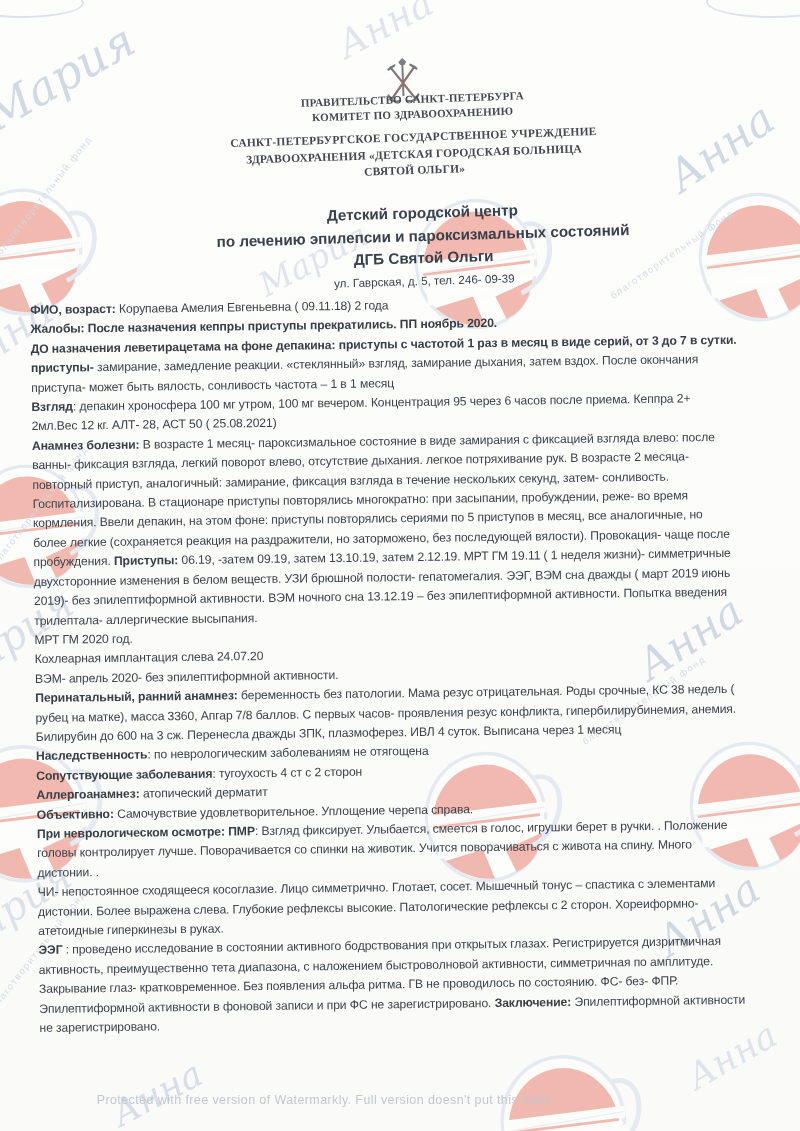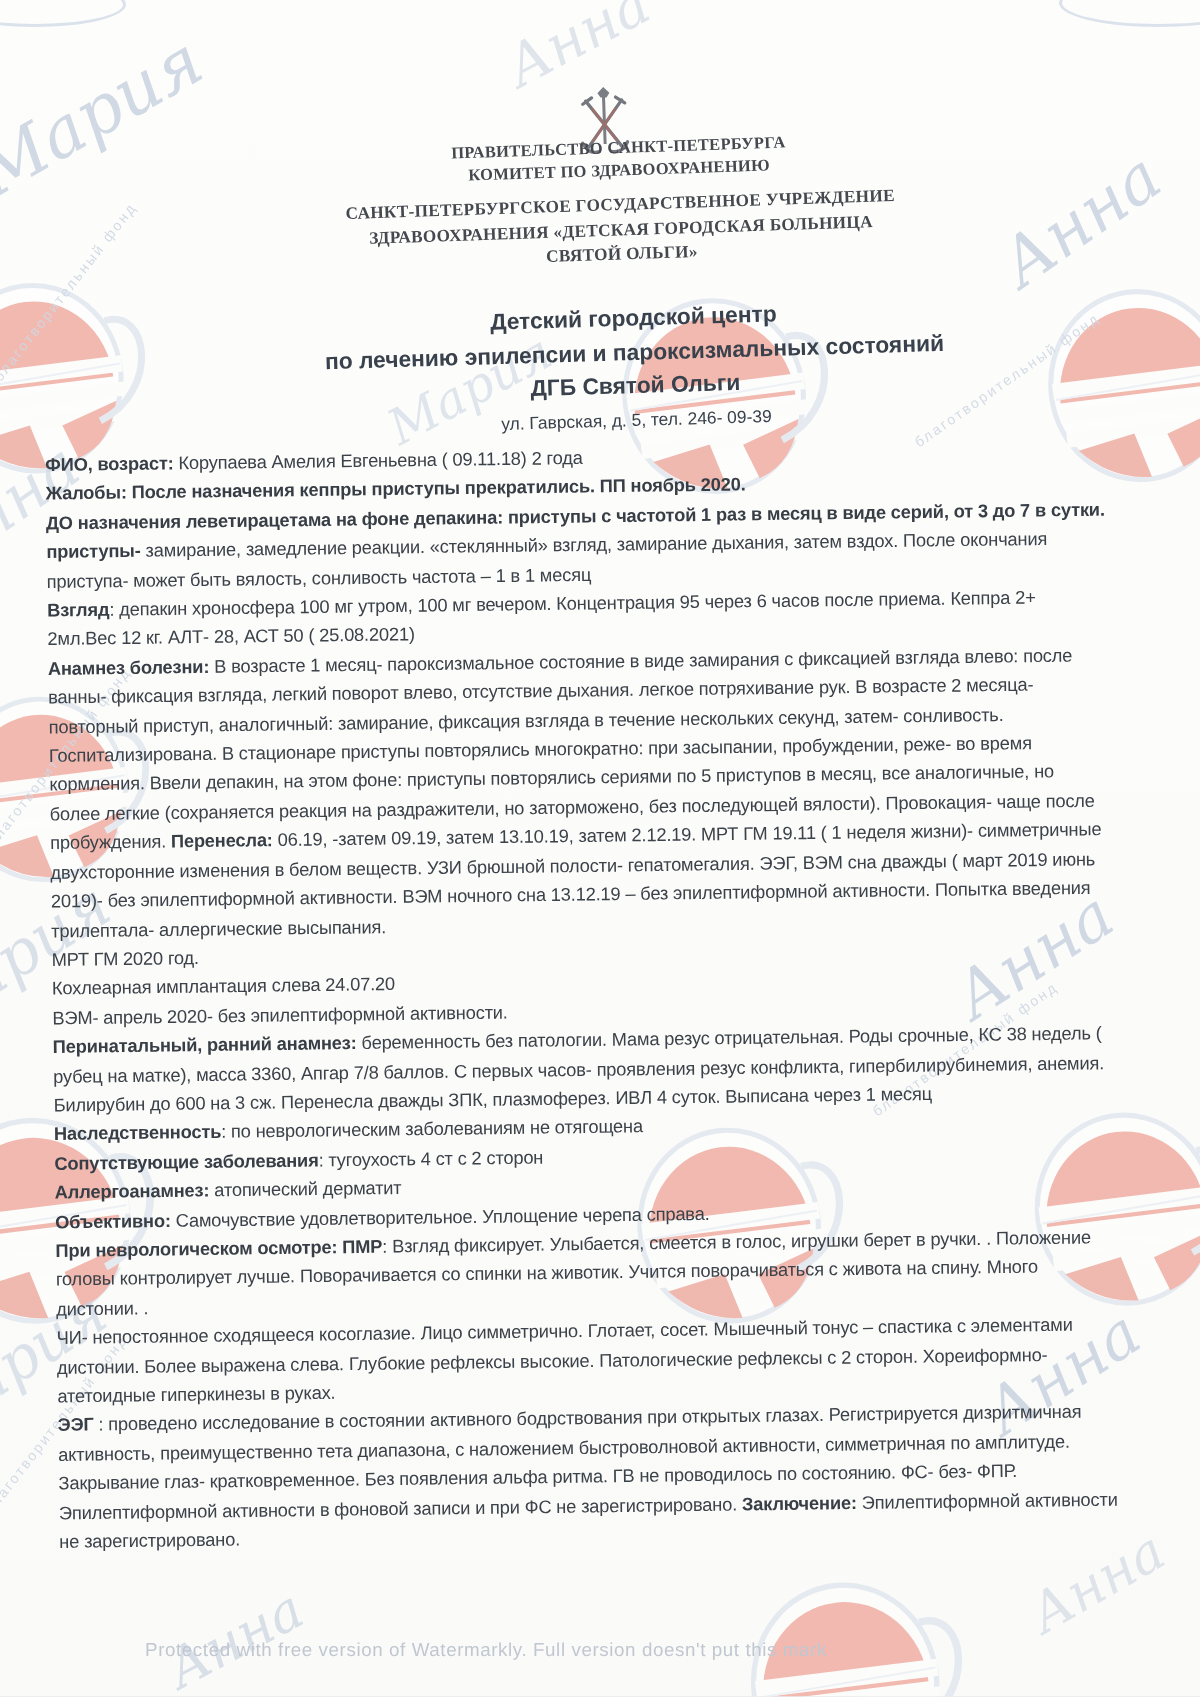--- a/index.html
+++ b/index.html
@@ -176,21 +176,21 @@
         <div class="body-line"><span class="b">приступы-</span><span> замирание, замедление реакции.  «стеклянный» взгляд, замирание дыхания,  затем вздох. После окончания</span></div>
         <div class="body-line"><span>приступа- может быть вялость, сонливость частота – 1 в  1 месяц</span></div>
         <div class="body-line"><span class="b">Взгляд</span><span>: депакин хроносфера 100 мг утром, 100 мг вечером. Концентрация 95 через 6 часов после приема. Кеппра 2+</span></div>
         <div class="body-line"><span>2мл.Вес 12 кг. АЛТ- 28, АСТ 50 ( 25.08.2021)</span></div>
         <div class="body-line"><span class="b">Анамнез болезни:</span><span> В возрасте 1 месяц- пароксизмальное состояние в виде замирания с фиксацией взгляда  влево: после</span></div>
         <div class="body-line"><span>ванны- фиксация взгляда, легкий поворот влево,  отсутствие дыхания. легкое потряхивание рук.  В возрасте 2 месяца-</span></div>
         <div class="body-line"><span>повторный приступ, аналогичный: замирание,  фиксация взгляда в течение нескольких секунд, затем- сонливость.</span></div>
         <div class="body-line"><span>Госпитализирована. В стационаре приступы повторялись многократно: при засыпании, пробуждении, реже- во время</span></div>
         <div class="body-line"><span>кормления. Ввели депакин, на этом фоне:  приступы повторялись сериями по 5 приступов в месяц, все аналогичные, но</span></div>
         <div class="body-line"><span>более легкие (сохраняется реакция на раздражители, но заторможено, без последующей вялости).  Провокация- чаще после</span></div>
-        <div class="body-line"><span>пробуждения. </span><span class="b">Перенесла:</span><span> 06.19, -затем 09.19, затем 13.10.19, затем 2.12.19. МРТ ГМ 19.11 ( 1 неделя жизни)- симметричные</span></div>
+        <div class="body-line"><span>пробуждения. </span><span class="b">Приступы:</span><span> 06.19, -затем 09.19, затем 13.10.19, затем 2.12.19. МРТ ГМ 19.11 ( 1 неделя жизни)- симметричные</span></div>
         <div class="body-line"><span>двухсторонние изменения в белом веществ. УЗИ брюшной полости- гепатомегалия. ЭЭГ, ВЭМ сна дважды ( март 2019 июнь</span></div>
         <div class="body-line"><span>2019)- без эпилептиформной активности. ВЭМ ночного сна 13.12.19 – без эпилептиформной активности. Попытка введения</span></div>
         <div class="body-line"><span>трилептала- аллергические высыпания.</span></div>
         <div class="body-line"><span>МРТ ГМ 2020 год.</span></div>
         <div class="body-line"><span>Кохлеарная имплантация слева 24.07.20</span></div>
         <div class="body-line"><span>ВЭМ- апрель 2020- без эпилептиформной активности.</span></div>
         <div class="body-line"><span class="b">Перинатальный, ранний анамнез:</span><span> беременность без патологии. Мама резус отрицательная. Роды срочные, КС 38 недель (</span></div>
         <div class="body-line"><span>рубец на матке), масса 3360, Апгар 7/8 баллов. С первых часов- проявления резус конфликта, гипербилирубинемия, анемия.</span></div>
         <div class="body-line"><span>Билирубин до 600 на 3 сж.  Перенесла  дважды ЗПК, плазмоферез.  ИВЛ 4 суток. Выписана через 1 месяц</span></div>
         <div class="body-line"><span class="b">Наследственность</span><span>: по неврологическим заболеваниям не отягощена</span></div>

